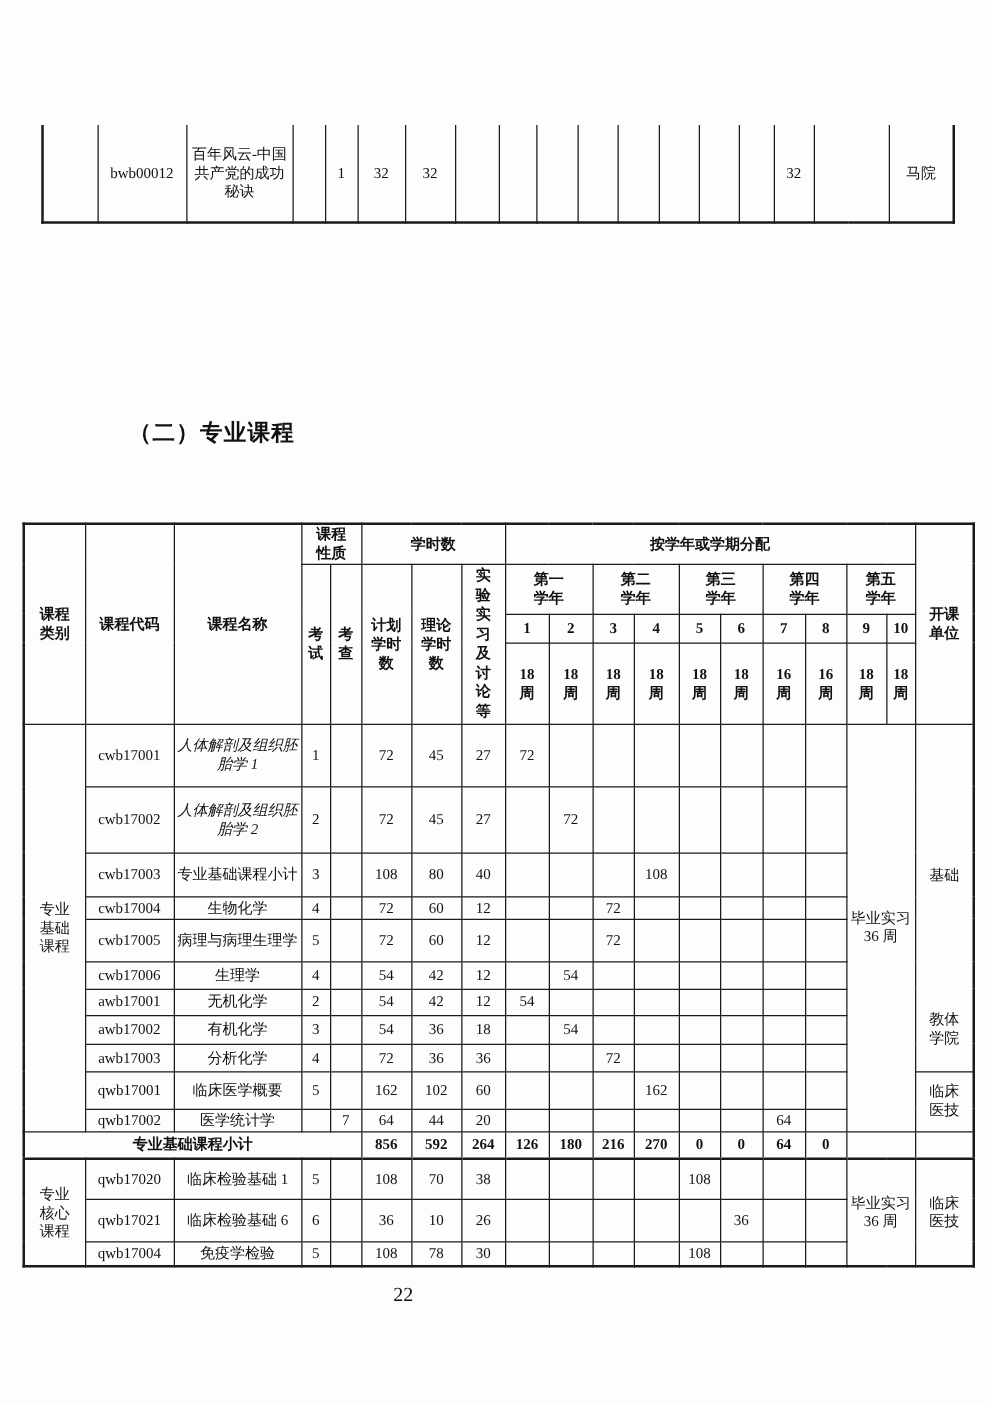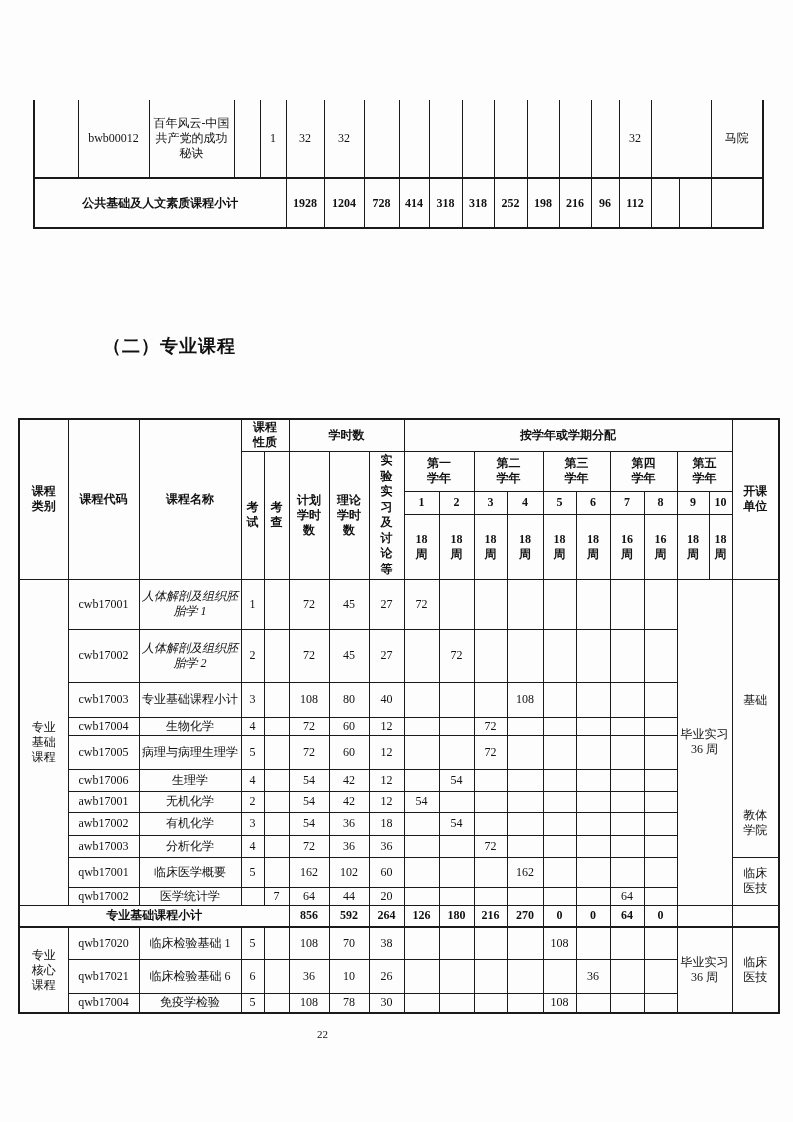--- a/index.html
+++ b/index.html
@@ -24,21 +24,21 @@
   
   table.main { border:2px solid #1a1a1a; }
   tr.subtotal td { border-bottom:2px solid #1a1a1a; }
 
   td.unit-stack { vertical-align:top; }
   td.unit-stack .u1 { display:block; margin-top:95px; }
   td.unit-stack .u2 { display:block; margin-top:100px; }
 
   .heading { position:absolute; left:103px; top:334px; font-size:18px; font-weight:bold;
              letter-spacing:1px; font-family:"Liberation Serif","DejaVu Serif",serif; }
-  .pagenum { position:absolute; left:0; top:1028px; width:645px; text-align:center; font-size:11px; }
+  .pagenum { position:absolute; left:0; top:1028px; width:645px; text-align:center; font-size:16px; }
 </style>
 </head>
 <body>
 
 <div class="page">
 
   <table class="t top" style="left:33px; top:100px; width:729px;">
     <colgroup>
       <col style="width:44px">
         <col style="width:71px">
@@ -73,37 +73,20 @@
       <td></td>
       <td></td>
       <td></td>
       <td></td>
       <td></td>
       <td></td>
       <td></td>
       <td>32</td>
       <td colspan="2"></td>
       <td>马院</td>
-    </tr>
-    <tr class="sumrow" style="height:50px">
-      <td colspan="5" class="b">公共基础及人文素质课程小计</td>
-      <td class="b">1928</td>
-      <td class="b">1204</td>
-      <td class="b">728</td>
-      <td class="b">414</td>
-      <td class="b">318</td>
-      <td class="b">318</td>
-      <td class="b">252</td>
-      <td class="b">198</td>
-      <td class="b">216</td>
-      <td class="b">96</td>
-      <td class="b">112</td>
-      <td></td>
-      <td></td>
-      <td></td>
     </tr>
   </tbody>
     </table>
 
   <div class="heading">（二）专业课程</div>
 
   <table class="t main" style="left:18px; top:418px; width:760px;">
     <colgroup>
       <col style="width:49px">
         <col style="width:71px">

